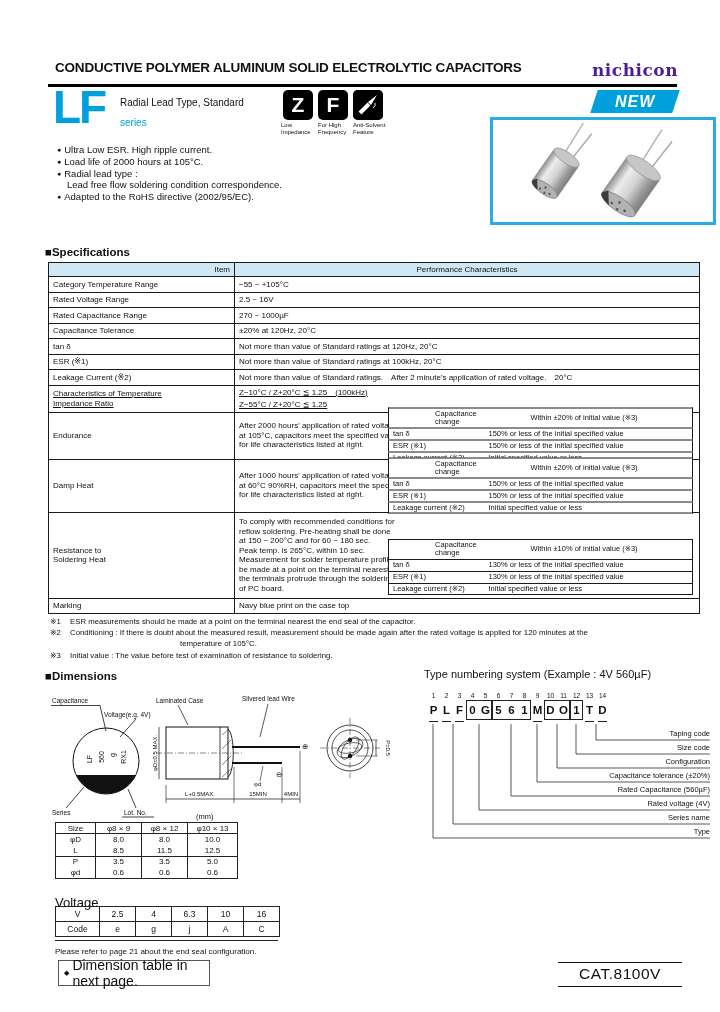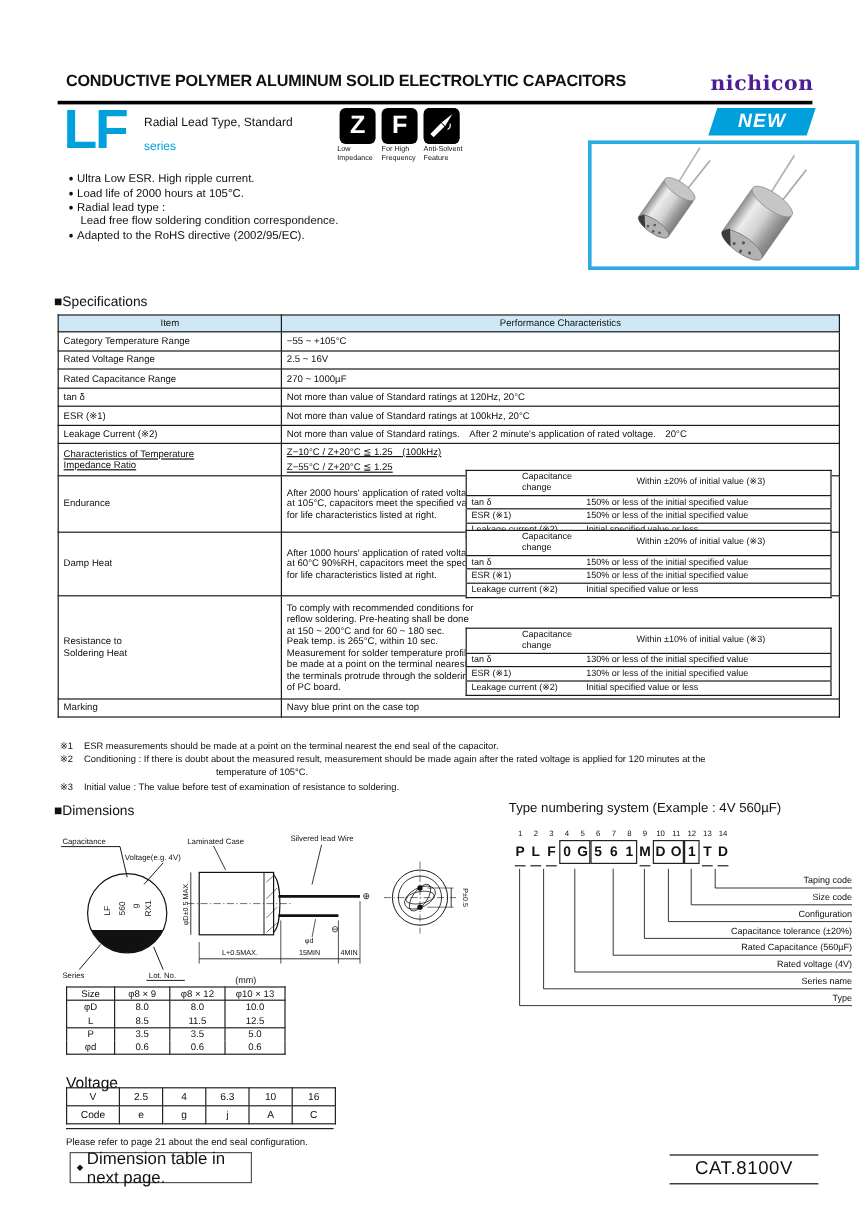--- a/index.html
+++ b/index.html
@@ -19,25 +19,25 @@
   .series-word { left:120px; top:117px; font-size:10px; color:#00a0dc; }
   .badge { width:30px; height:30px; background:#000; border-radius:5px; color:#fff; font-weight:bold; font-size:21px; text-align:center; line-height:30px; top:90px; }
   .badge-cap { top:122px; font-size:6px; line-height:6.5px; color:#111; width:40px; }
   .photo-box { left:490px; top:117px; width:226px; height:108px; border:3px solid #2aabe2; background:#fff; }
   .features { left:57px; top:144px; font-size:9.5px; line-height:11.8px; }
   .features .row { display:flex; }
   .features .bullet { font-size:7px; margin-right:3px; line-height:11.8px; }
   .features .cont { margin-left:10px; }
 
   
-  .sec-head { font-weight:normal; font-size:11.5px; }
+  .sec-head { font-weight:bold; font-size:11.5px; }
   .spec-table { position:absolute; left:48px; top:262px; width:652px; border-collapse:collapse; table-layout:fixed; }
   .spec-table td { border:1px solid #1a1a1a; font-size:8px; line-height:9.5px; padding:1px 4px; vertical-align:middle; }
   .spec-table tr.hdr td { background:#cfe8f6; height:14px; text-align:center; }
-  .spec-table tr.hdr td.first { text-align:center; padding-left:4px; }
+  .spec-table tr.hdr td.first { text-align:right; padding-left:4px; }
   .h15 td { height:15.5px; }
   .h27 td { height:27px;text-decoration:underline; }
   .h47 td { height:47px; }
   .h53 td { height:53px; }
   .h86 td { height:86px; }
   .h15m td { height:15px; }
   .val-rel { position:relative; }
   .desc { white-space:pre-line; width:310px; }
   .spec-table table.sub { position:absolute; right:6px; top:50%; transform:translateY(-50%); width:305px; border-collapse:collapse; border:1px solid #1a1a1a; background:#fff; table-layout:fixed; }
   .spec-table .sub td { border:0; border-top:1px solid #1a1a1a; font-size:7.5px; line-height:8.8px; padding:1px 4px; height:11px; }
@@ -182,20 +182,24 @@
   </tr>
   <tr class="h15">
     <td>Rated Voltage Range</td>
     <td>2.5 ~ 16V</td>
   </tr>
   <tr class="h15">
     <td>Rated Capacitance Range</td>
     <td>270 ~ 1000µF</td>
   </tr>
   <tr class="h15">
+    <td>Capacitance Tolerance</td>
+    <td>±20% at 120Hz, 20°C</td>
+  </tr>
+  <tr class="h15">
     <td>tan δ</td>
     <td>Not more than value of Standard ratings at 120Hz, 20°C</td>
   </tr>
   <tr class="h15">
     <td>ESR (※1)</td>
     <td>Not more than value of Standard ratings at 100kHz, 20°C</td>
   </tr>
   <tr class="h15">
     <td>Leakage Current (※2)</td>
     <td>Not more than value of Standard ratings.　After 2 minute's application of rated voltage.　20°C</td>

